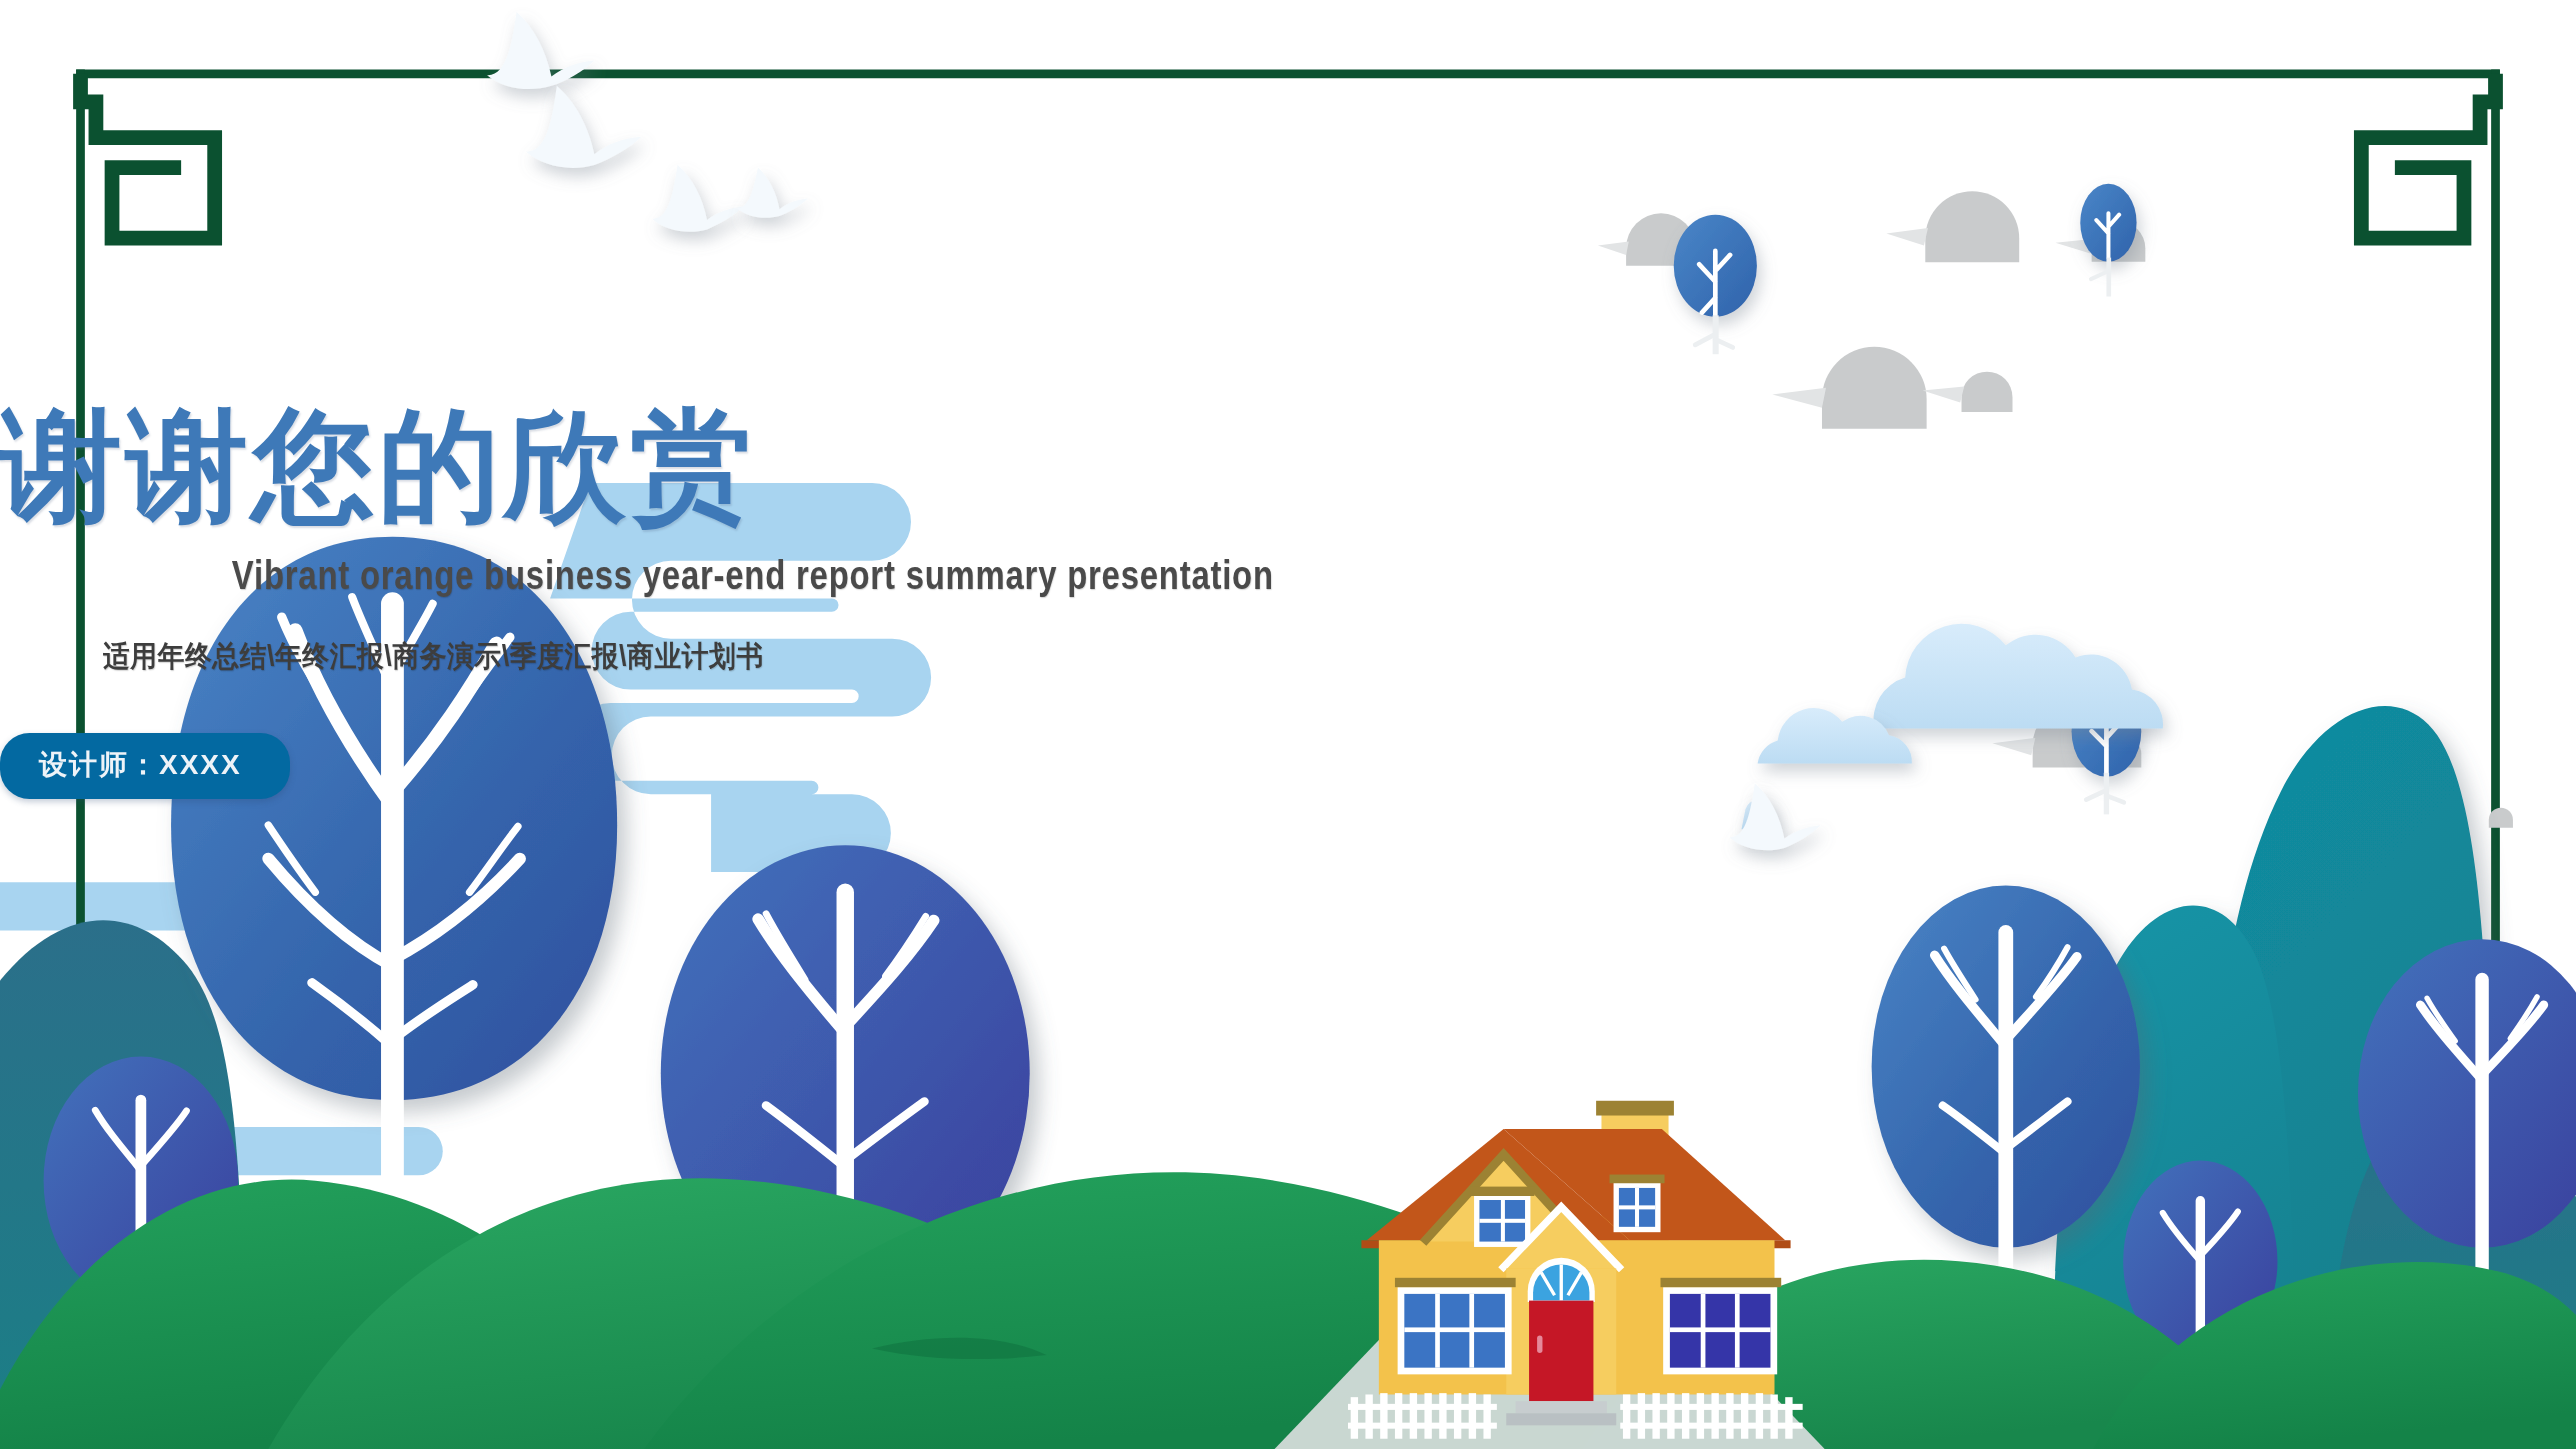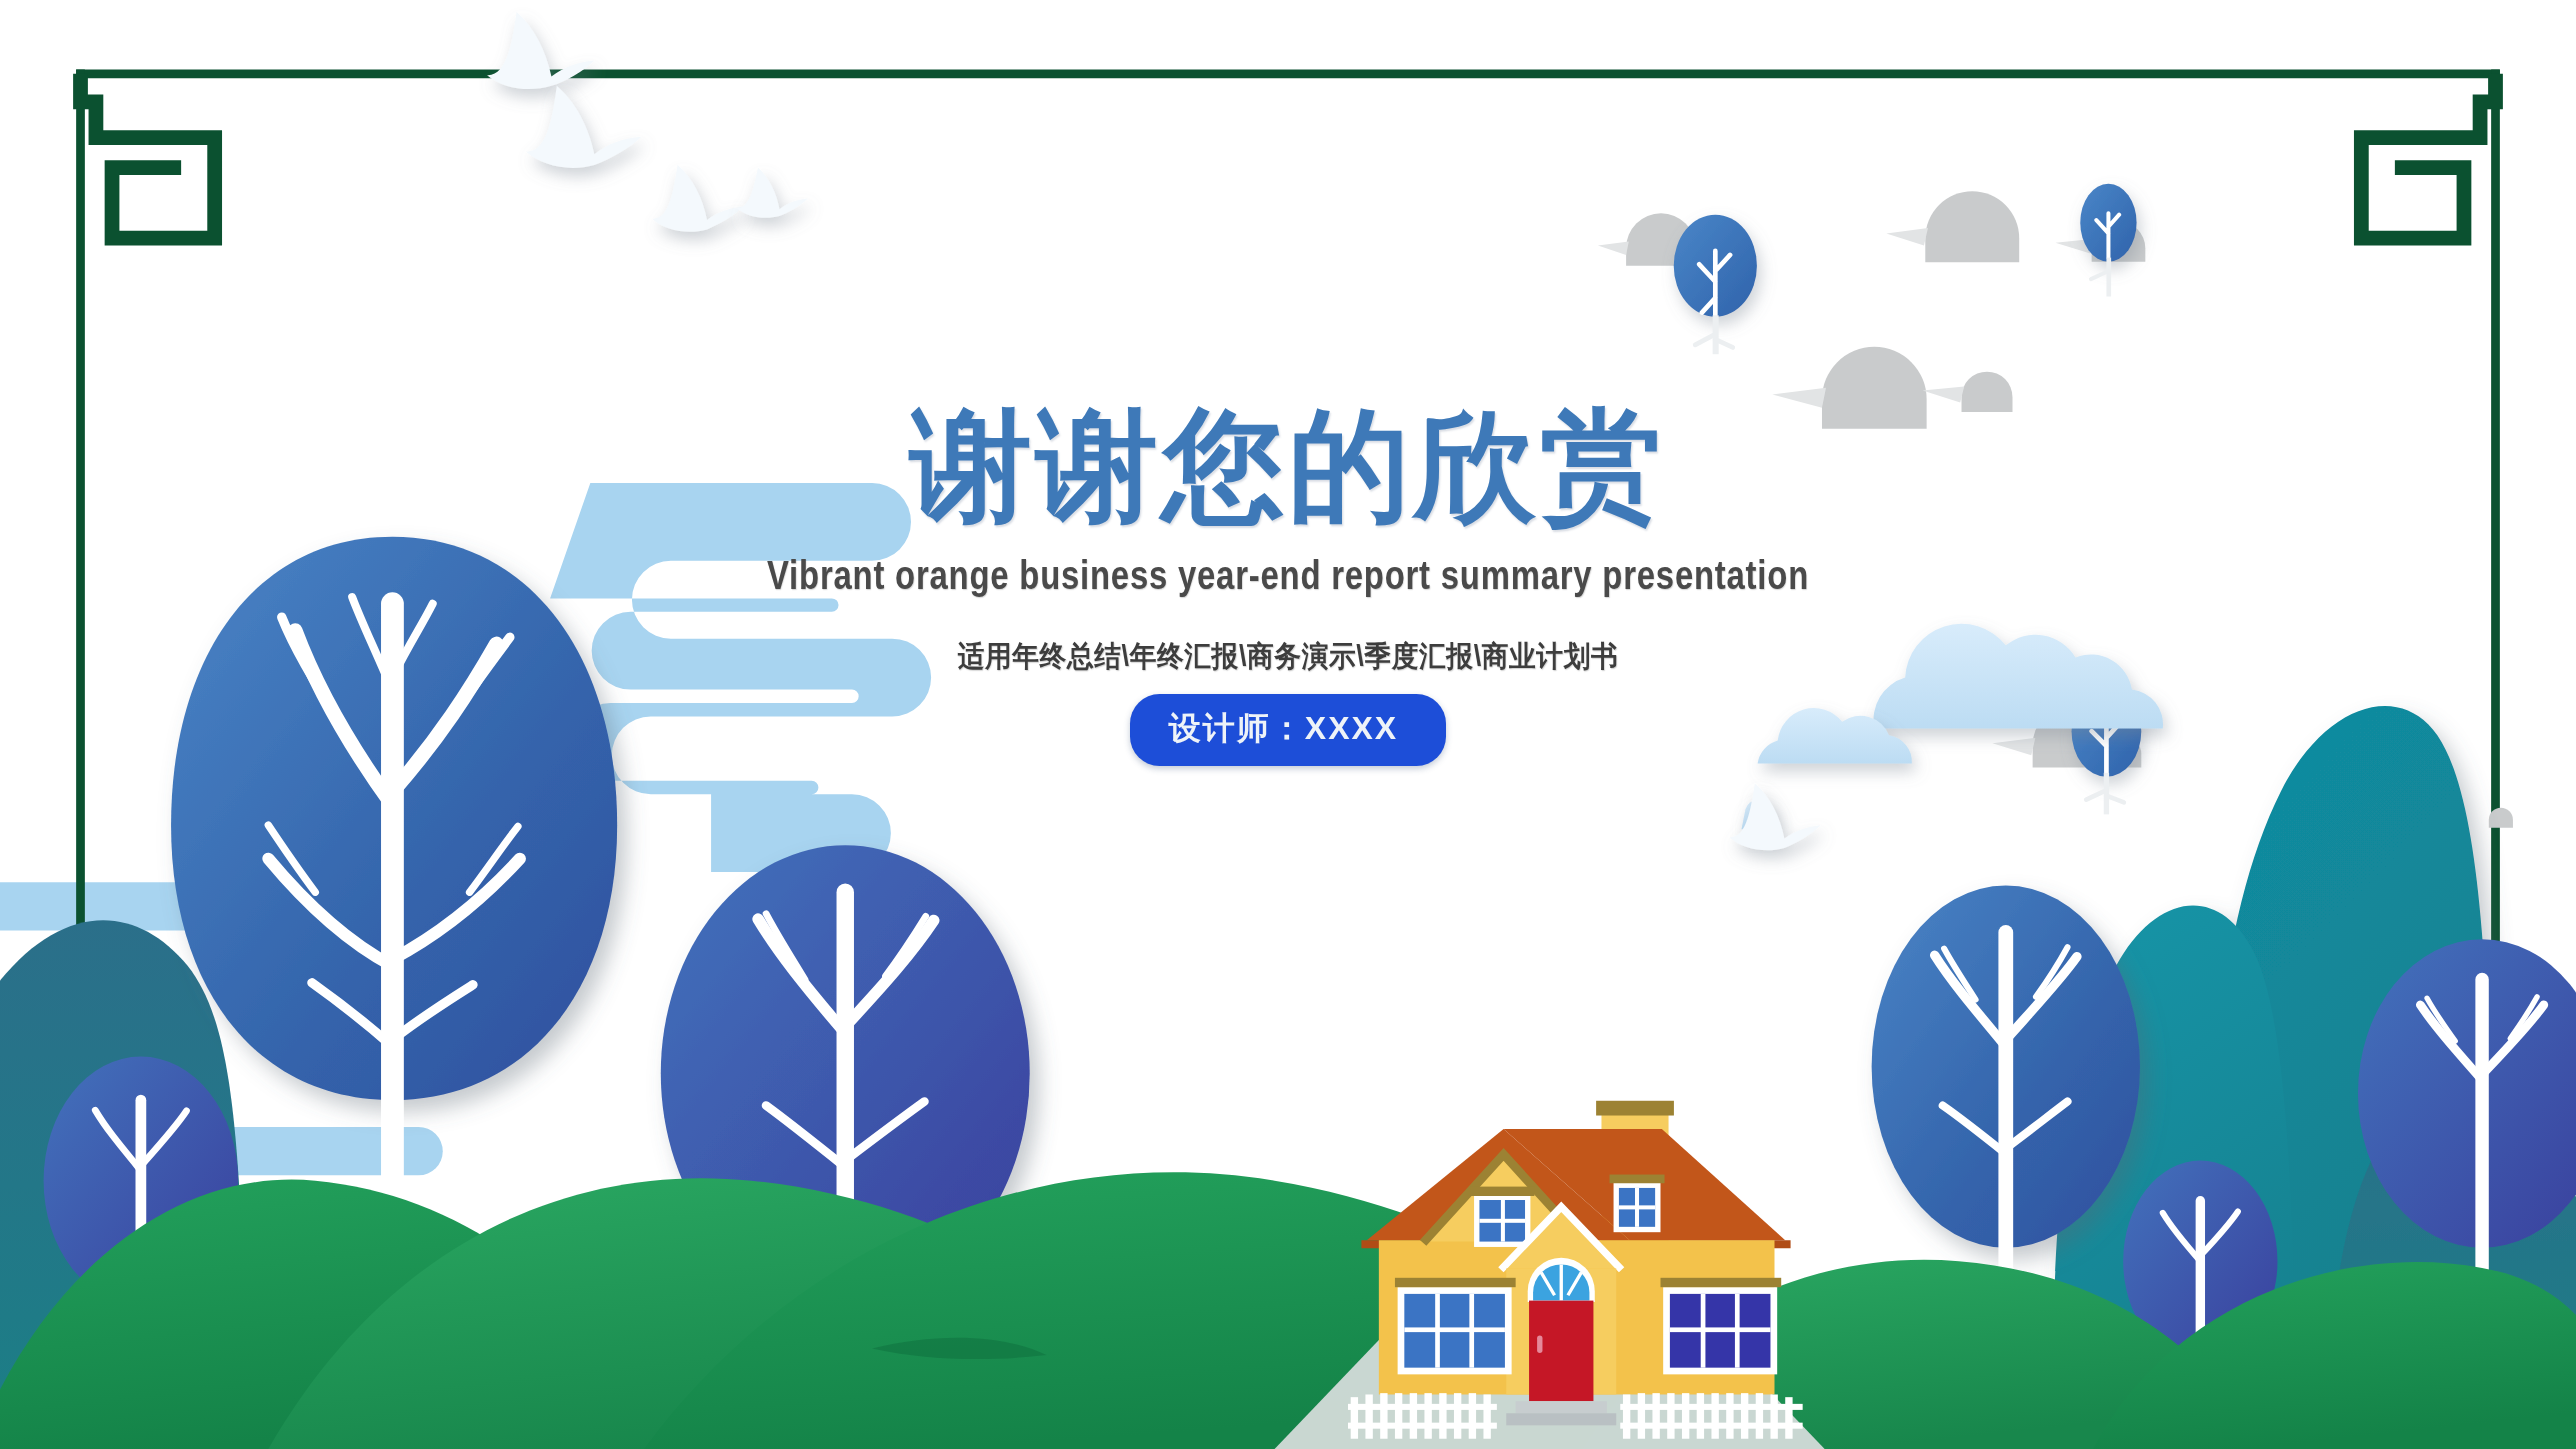--- a/index.html
+++ b/index.html
@@ -3,41 +3,41 @@
 <meta charset="utf-8">
 <style>
   html,body{margin:0;padding:0;background:#fff;}
   body{width:2576px;height:1449px;overflow:hidden;position:relative;
        font-family:"Liberation Sans","DejaVu Sans",sans-serif;}
   .slide{position:absolute;inset:0;background:#ffffff;overflow:hidden;}
   .layer{position:absolute;inset:0;}
   svg{display:block;}
 
   
-  .textblock{position:absolute;left:0;right:0;top:402px;text-align:center;z-index:60;}
+  .textblock{position:absolute;left:0;right:0;top:402px;z-index:60;}
   .title{
      font-size:122px;font-weight:700;color:#3E79B8;letter-spacing:4px;
      line-height:1.05;margin:0;
      font-family:"DejaVu Sans","Liberation Sans",sans-serif;
      text-shadow:1.3px 2px 2px rgba(80,100,130,.22);
   }
   .subtitle-en{
      font-size:40px;color:#4a4a4a;margin:23px 0 0;letter-spacing:1px;
      font-weight:600;transform:scaleX(.82);transform-origin:center;
      font-family:"Liberation Sans Narrow","Liberation Sans",sans-serif;
      text-shadow:0.7px 1.3px 1.3px rgba(0,0,0,.18);white-space:nowrap;
   }
   .subtitle-cn{
      font-size:29px;color:#3d3d3d;margin:39px 0 0;font-weight:700;letter-spacing:0.7px;
      transform:scaleX(.92);transform-origin:center;
      text-shadow:0.7px 1.3px 1.3px rgba(0,0,0,.2);white-space:nowrap;
   }
   .badge{
-     display:inline-block;margin-top:17px;background:#1d4ed8;color:#eef3f8;
-     font-size:32px;font-weight:700;letter-spacing:2px;
+     display:inline-block;margin-top:56px;background:#0369a1;color:#eef3f8;
+     font-size:28px;font-weight:700;letter-spacing:2px;
      padding:13.4px 48px 14.8px 39px;border-radius:29.5px;
      box-shadow:0 2.7px 6.7px rgba(40,70,110,.28);
      white-space:nowrap;
   }
 </style>
 </head>
 <body>
 
 <div class="slide">
 

